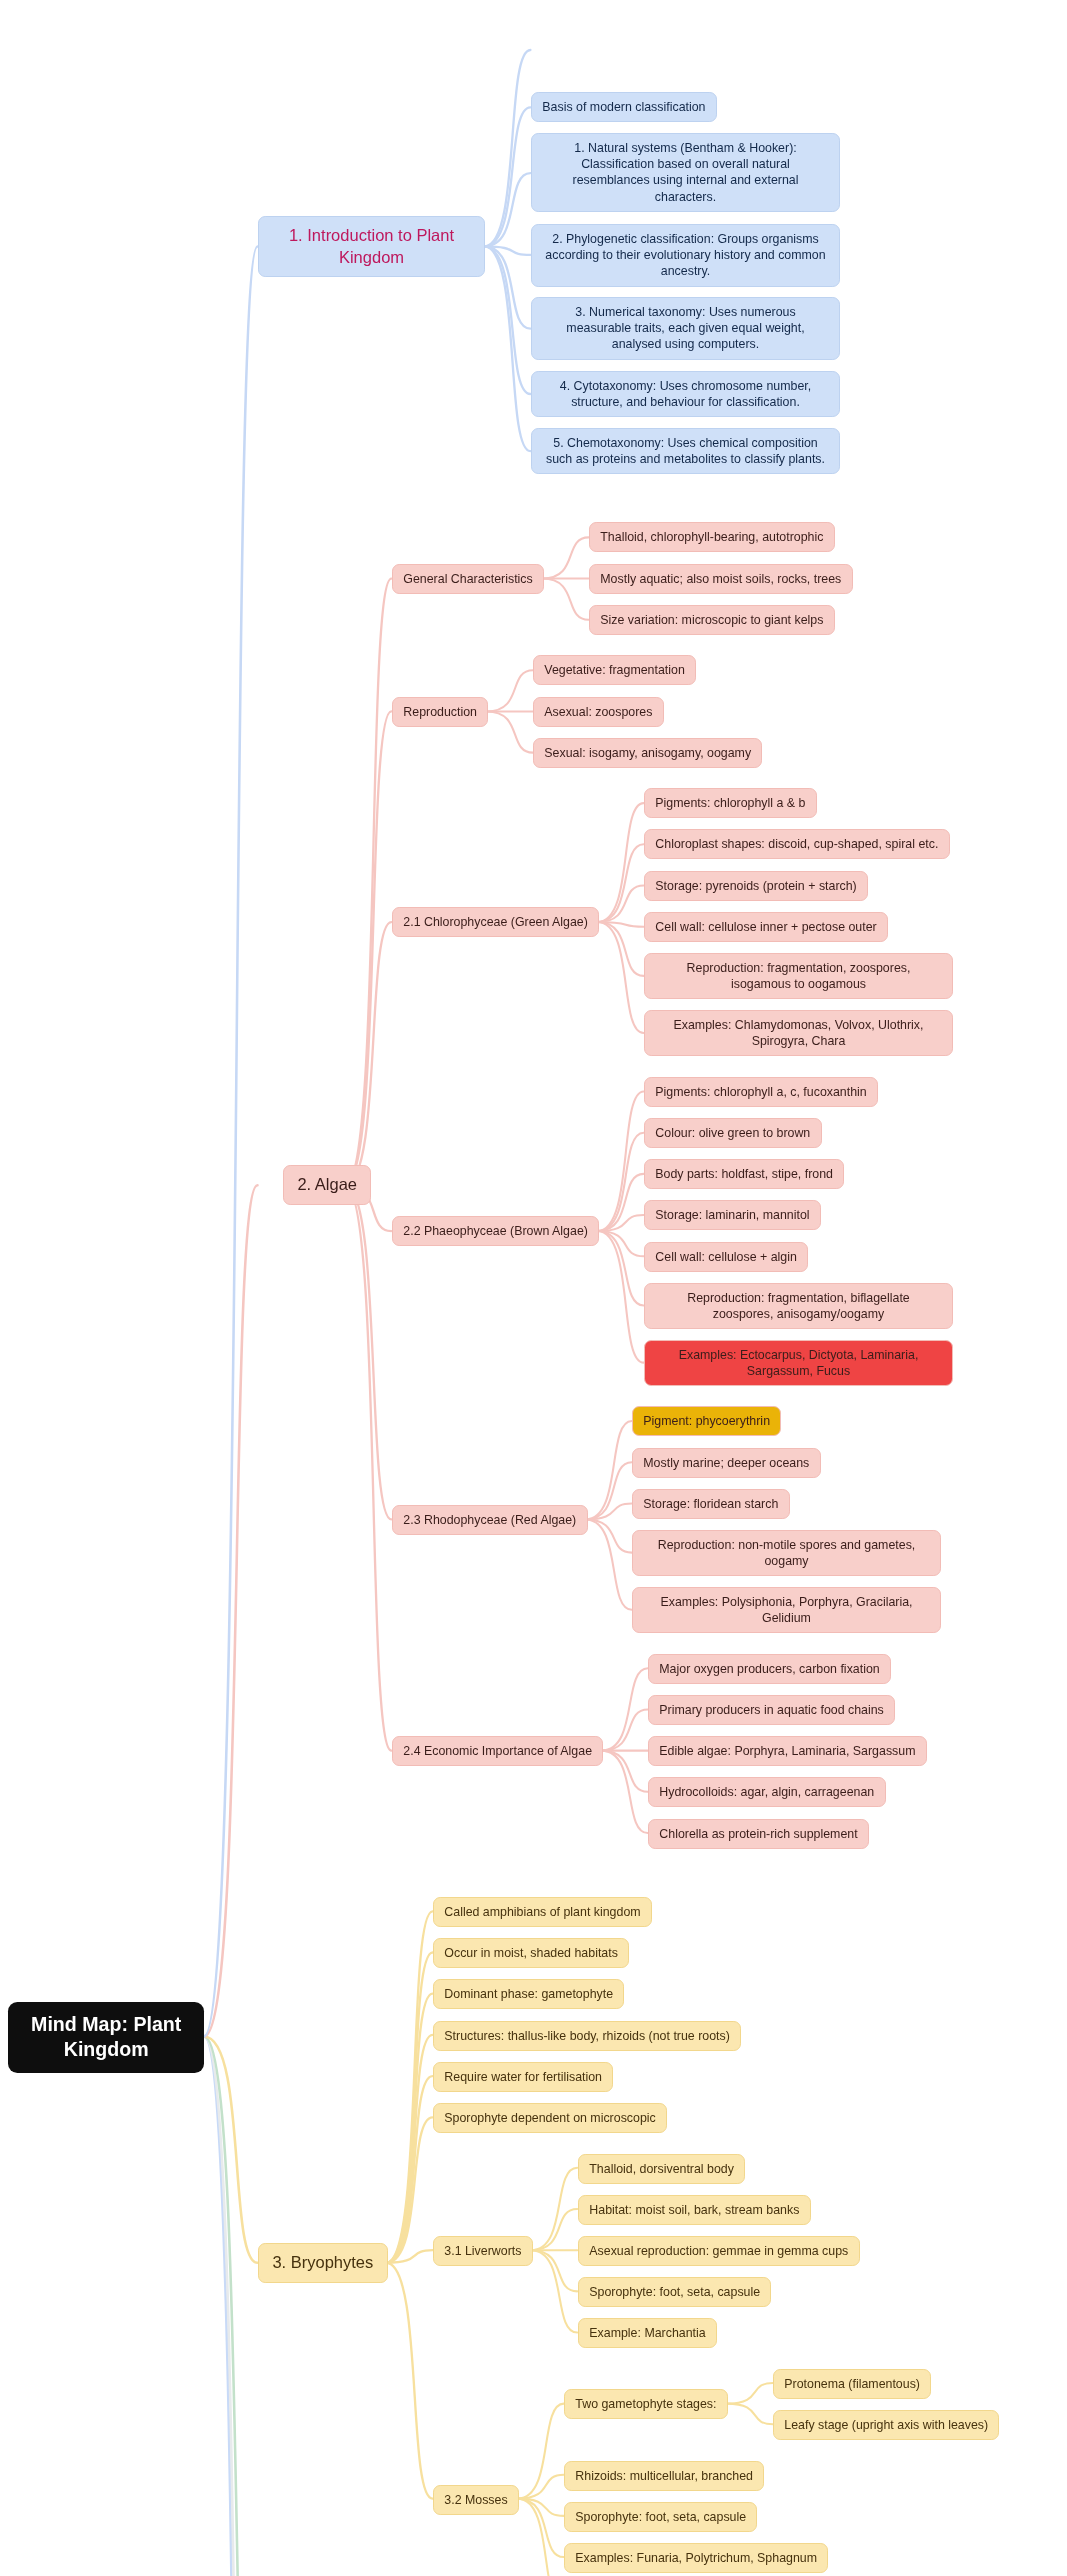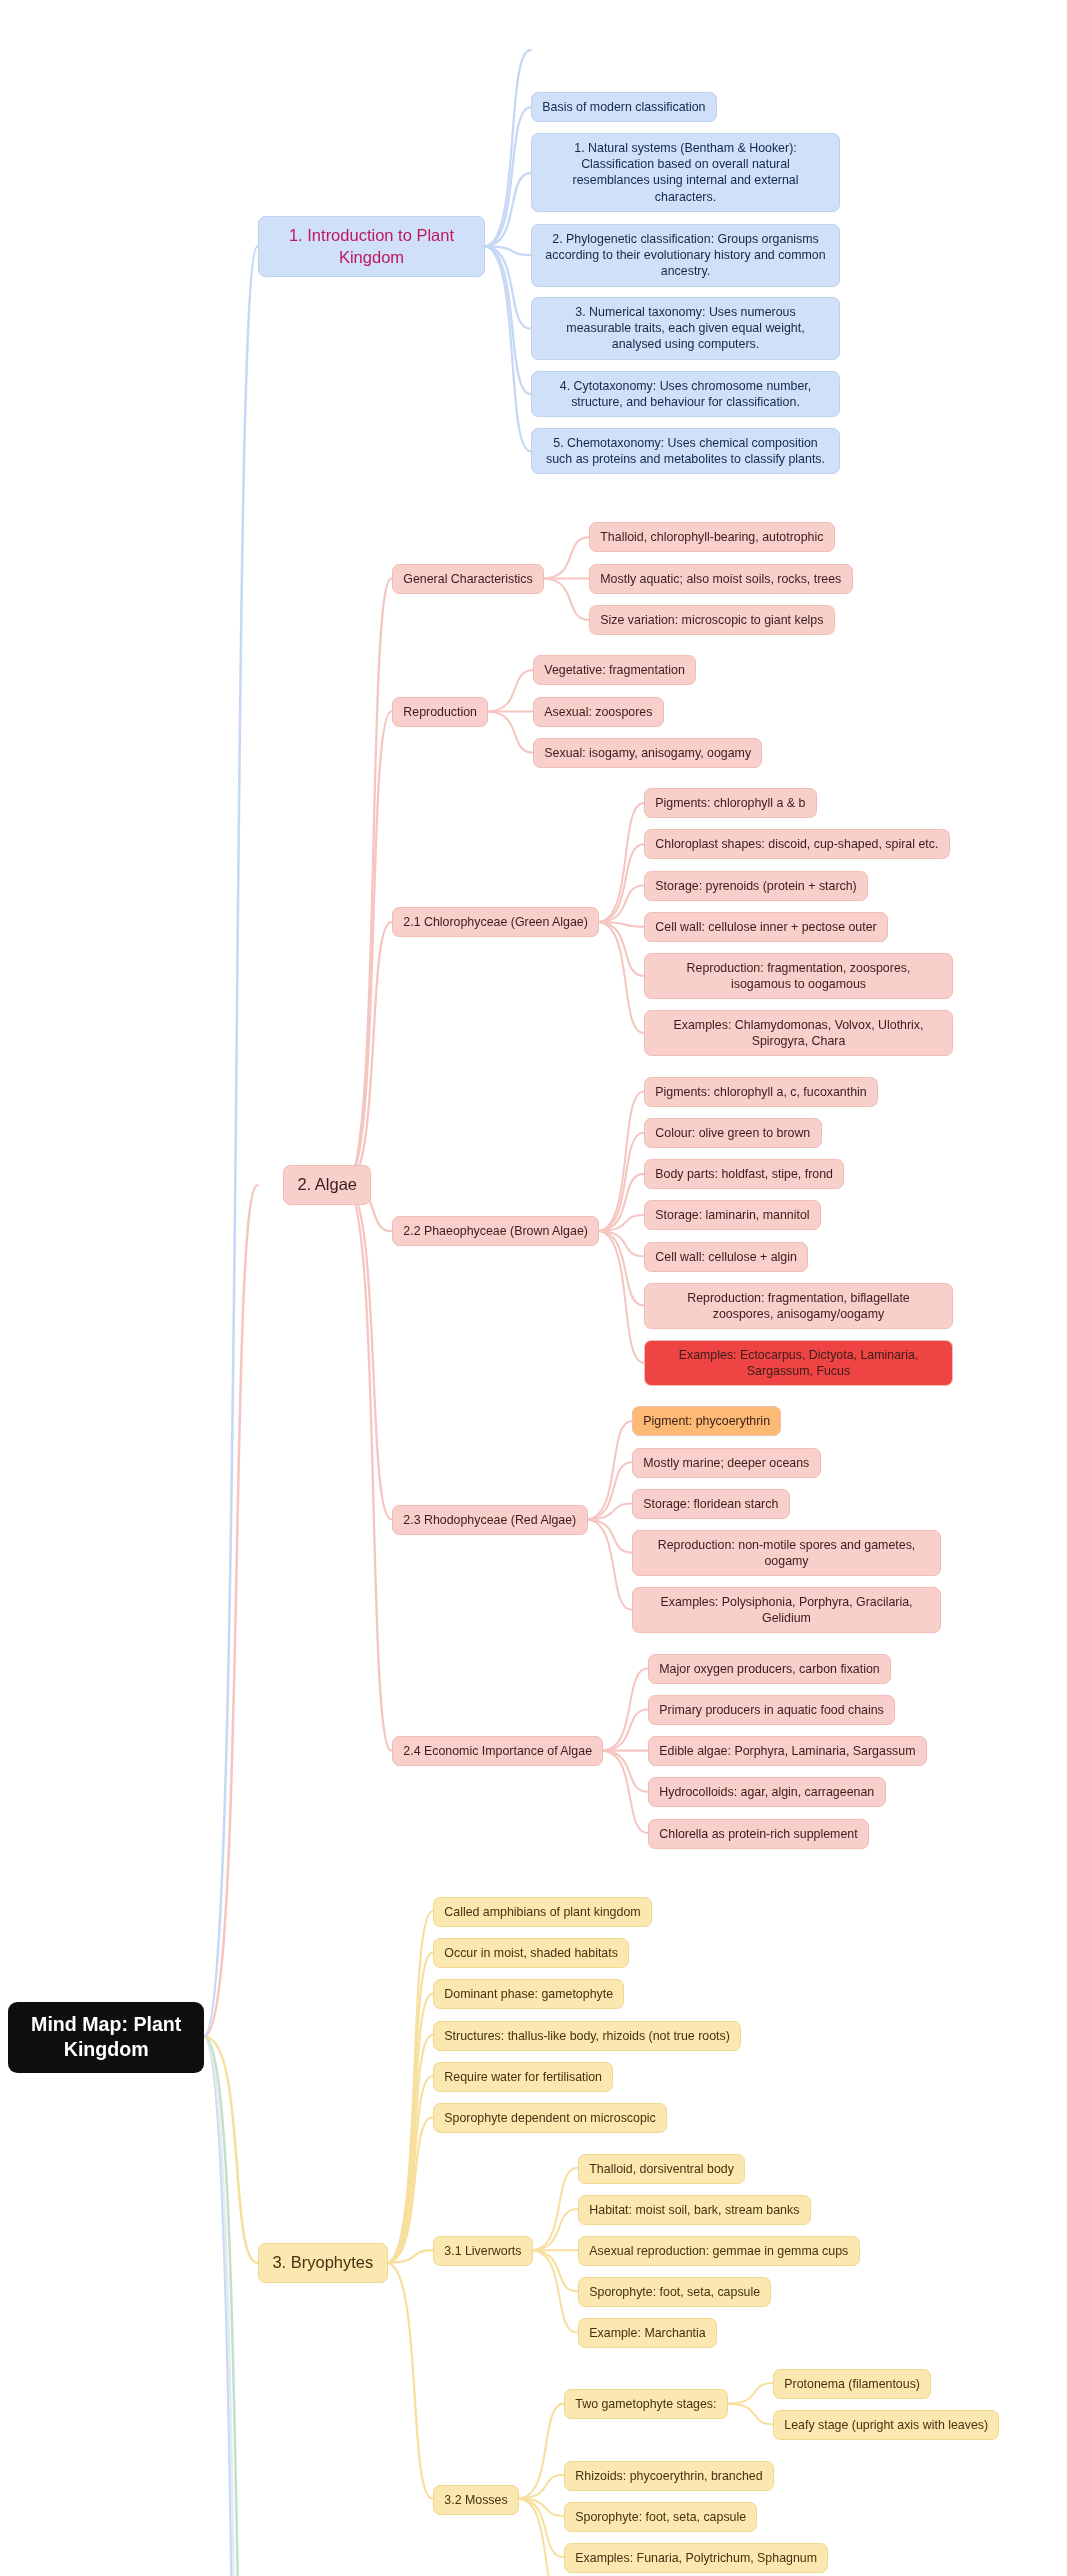--- a/index.html
+++ b/index.html
@@ -192,21 +192,21 @@
     <div class="node leaf" style="background: rgb(248, 207, 202); border-color: rgb(242, 188, 182); color: rgb(58, 29, 26); left: 644px; top: 1010px;">Examples: Chlamydomonas, Volvox, Ulothrix, Spirogyra, Chara</div>
     <div class="node leaf" style="background: rgb(248, 207, 202); border-color: rgb(242, 188, 182); color: rgb(58, 29, 26); left: 392px; top: 1216px;">2.2 Phaeophyceae (Brown Algae)</div>
     <div class="node leaf" style="background: rgb(248, 207, 202); border-color: rgb(242, 188, 182); color: rgb(58, 29, 26); left: 644px; top: 1077px;">Pigments: chlorophyll a, c, fucoxanthin</div>
     <div class="node leaf" style="background: rgb(248, 207, 202); border-color: rgb(242, 188, 182); color: rgb(58, 29, 26); left: 644px; top: 1118px;">Colour: olive green to brown</div>
     <div class="node leaf" style="background: rgb(248, 207, 202); border-color: rgb(242, 188, 182); color: rgb(58, 29, 26); left: 644px; top: 1159px;">Body parts: holdfast, stipe, frond</div>
     <div class="node leaf" style="background: rgb(248, 207, 202); border-color: rgb(242, 188, 182); color: rgb(58, 29, 26); left: 644px; top: 1200px;">Storage: laminarin, mannitol</div>
     <div class="node leaf" style="background: rgb(248, 207, 202); border-color: rgb(242, 188, 182); color: rgb(58, 29, 26); left: 644px; top: 1242px;">Cell wall: cellulose + algin</div>
     <div class="node leaf" style="background: rgb(248, 207, 202); border-color: rgb(242, 188, 182); color: rgb(58, 29, 26); left: 644px; top: 1283px;">Reproduction: fragmentation, biflagellate zoospores, anisogamy/oogamy</div>
     <div class="node leaf" style="background: #ef4444; border-color: rgb(242, 188, 182); color: rgb(58, 29, 26); left: 644px; top: 1340px;">Examples: Ectocarpus, Dictyota, Laminaria, Sargassum, Fucus</div>
     <div class="node leaf" style="background: rgb(248, 207, 202); border-color: rgb(242, 188, 182); color: rgb(58, 29, 26); left: 392px; top: 1505px;">2.3 Rhodophyceae (Red Algae)</div>
-    <div class="node leaf" style="background: #fdba74; border-color: rgb(242, 188, 182); color: rgb(58, 29, 26); left: 632px; top: 1406px;">Pigment: phycoerythrin</div>
+    <div class="node leaf" style="background: #eab308; border-color: rgb(242, 188, 182); color: rgb(58, 29, 26); left: 632px; top: 1406px;">Pigment: phycoerythrin</div>
     <div class="node leaf" style="background: rgb(248, 207, 202); border-color: rgb(242, 188, 182); color: rgb(58, 29, 26); left: 632px; top: 1448px;">Mostly marine; deeper oceans</div>
     <div class="node leaf" style="background: rgb(248, 207, 202); border-color: rgb(242, 188, 182); color: rgb(58, 29, 26); left: 632px; top: 1489px;">Storage: floridean starch</div>
     <div class="node leaf" style="background: rgb(248, 207, 202); border-color: rgb(242, 188, 182); color: rgb(58, 29, 26); left: 632px; top: 1530px;">Reproduction: non-motile spores and gametes, oogamy</div>
     <div class="node leaf" style="background: rgb(248, 207, 202); border-color: rgb(242, 188, 182); color: rgb(58, 29, 26); left: 632px; top: 1587px;">Examples: Polysiphonia, Porphyra, Gracilaria, Gelidium</div>
     <div class="node leaf" style="background: rgb(248, 207, 202); border-color: rgb(242, 188, 182); color: rgb(58, 29, 26); left: 392px; top: 1736px;">2.4 Economic Importance of Algae</div>
     <div class="node leaf" style="background: rgb(248, 207, 202); border-color: rgb(242, 188, 182); color: rgb(58, 29, 26); left: 648px; top: 1654px;">Major oxygen producers, carbon fixation</div>
     <div class="node leaf" style="background: rgb(248, 207, 202); border-color: rgb(242, 188, 182); color: rgb(58, 29, 26); left: 648px; top: 1695px;">Primary producers in aquatic food chains</div>
     <div class="node leaf" style="background: rgb(248, 207, 202); border-color: rgb(242, 188, 182); color: rgb(58, 29, 26); left: 648px; top: 1736px;">Edible algae: Porphyra, Laminaria, Sargassum</div>
     <div class="node leaf" style="background: rgb(248, 207, 202); border-color: rgb(242, 188, 182); color: rgb(58, 29, 26); left: 648px; top: 1777px;">Hydrocolloids: agar, algin, carrageenan</div>
     <div class="node leaf" style="background: rgb(248, 207, 202); border-color: rgb(242, 188, 182); color: rgb(58, 29, 26); left: 648px; top: 1819px; text-align: center;">Chlorella as protein-rich supplement</div>
@@ -220,17 +220,17 @@
     <div class="node leaf" style="background: rgb(251, 231, 176); border-color: rgb(242, 215, 140); color: rgb(70, 50, 14); left: 433px; top: 2236px;">3.1 Liverworts</div>
     <div class="node leaf" style="background: rgb(251, 231, 176); border-color: rgb(242, 215, 140); color: rgb(70, 50, 14); left: 578px; top: 2154px;">Thalloid, dorsiventral body</div>
     <div class="node leaf" style="background: rgb(251, 231, 176); border-color: rgb(242, 215, 140); color: rgb(70, 50, 14); left: 578px; top: 2195px;">Habitat: moist soil, bark, stream banks</div>
     <div class="node leaf" style="background: rgb(251, 231, 176); border-color: rgb(242, 215, 140); color: rgb(70, 50, 14); left: 578px; top: 2236px;">Asexual reproduction: gemmae in gemma cups</div>
     <div class="node leaf" style="background: rgb(251, 231, 176); border-color: rgb(242, 215, 140); color: rgb(70, 50, 14); left: 578px; top: 2277px;">Sporophyte: foot, seta, capsule</div>
     <div class="node leaf" style="background: rgb(251, 231, 176); border-color: rgb(242, 215, 140); color: rgb(70, 50, 14); left: 578px; top: 2318px;">Example: Marchantia</div>
     <div class="node leaf" style="background: rgb(251, 231, 176); border-color: rgb(242, 215, 140); color: rgb(70, 50, 14); left: 433px; top: 2485px;">3.2 Mosses</div>
     <div class="node leaf" style="background: rgb(251, 231, 176); border-color: rgb(242, 215, 140); color: rgb(70, 50, 14); left: 564px; top: 2389px;">Two gametophyte stages:</div>
     <div class="node leaf" style="background: rgb(251, 231, 176); border-color: rgb(242, 215, 140); color: rgb(70, 50, 14); left: 773px; top: 2369px;">Protonema (filamentous)</div>
     <div class="node leaf" style="background: rgb(251, 231, 176); border-color: rgb(242, 215, 140); color: rgb(70, 50, 14); left: 773px; top: 2410px;">Leafy stage (upright axis with leaves)</div>
-    <div class="node leaf" style="background: rgb(251, 231, 176); border-color: rgb(242, 215, 140); color: rgb(70, 50, 14); left: 564px; top: 2461px;">Rhizoids: phycoerythrin, branched</div>
+    <div class="node leaf" style="background: rgb(251, 231, 176); border-color: rgb(242, 215, 140); color: rgb(70, 50, 14); left: 564px; top: 2461px;">Rhizoids: multicellular, branched</div>
     <div class="node leaf" style="background: rgb(251, 231, 176); border-color: rgb(242, 215, 140); color: rgb(70, 50, 14); left: 564px; top: 2502px;">Sporophyte: foot, seta, capsule</div>
     <div class="node leaf" style="background: rgb(251, 231, 176); border-color: rgb(242, 215, 140); color: rgb(70, 50, 14); left: 564px; top: 2543px;">Examples: Funaria, Polytrichum, Sphagnum</div>
   </div>
 
 
 </body></html>

